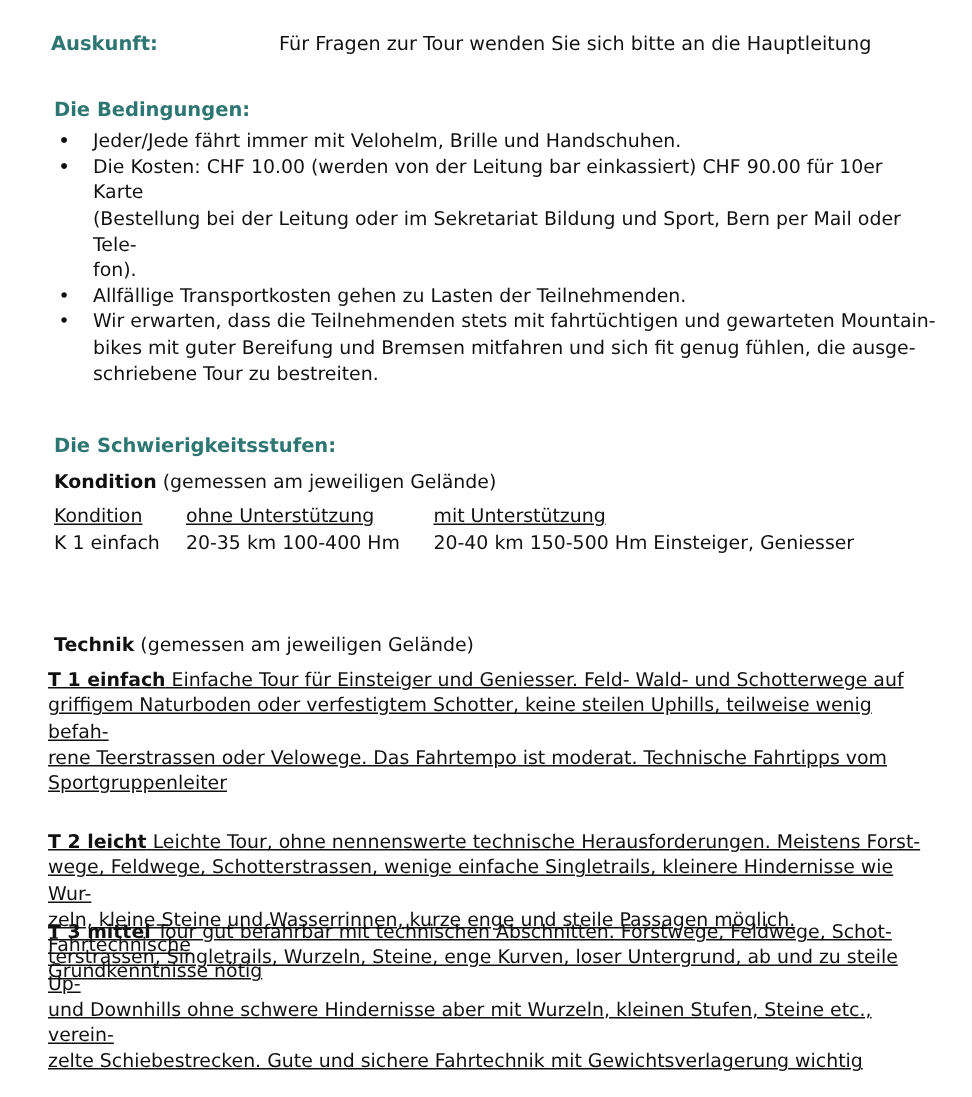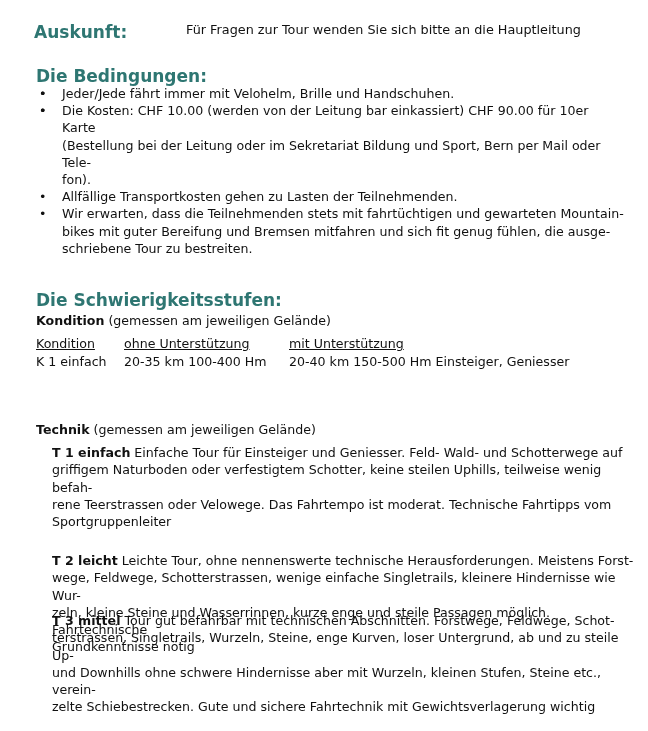--- a/index.html
+++ b/index.html
@@ -12,21 +12,21 @@
       height: 731px;
       position: relative;
       font-family: "DejaVu Sans", sans-serif;
       color: #111111;
       font-size: 12.6px;
       overflow: hidden;
     }
     .heading {
       color: #2e7672;
       font-weight: bold;
-      font-size: 17px;
+      font-size: 13px;
     }
     .abs { position: absolute; white-space: nowrap; }
     .auskunft-label { left: 34px; top: 22px; }
     .auskunft-text { left: 186px; top: 22px; font-size: 12.8px; }
 
     .bed-heading { left: 36px; top: 66px; }
     .bullets {
       position: absolute;
       left: 36px;
       top: 85px;
@@ -64,24 +64,25 @@
       line-height: 17.5px;
       white-space: nowrap;
     }
     .ktable .c1 { width: 88px; }
     .ktable .c2 { width: 165px; }
     .u { text-decoration: underline; }
 
     .tech-title { left: 36px; top: 422px; }
     .tpara {
       position: absolute;
-      left: 52px;
+      left: 32px;
       width: 592px;
       line-height: 17.3px;
       white-space: pre-line;
+      text-decoration: underline;
     }
     .t1 { top: 444px; }
     .t2 { top: 528px; margin-top: 24px; }
     .t3 { top: 612px; }
   </style>
 </head>
 <body>
 
 <div class="abs heading auskunft-label">Auskunft:</div>
 <div class="abs auskunft-text">Für Fragen zur Tour wenden Sie sich bitte an die Hauptleitung</div>

